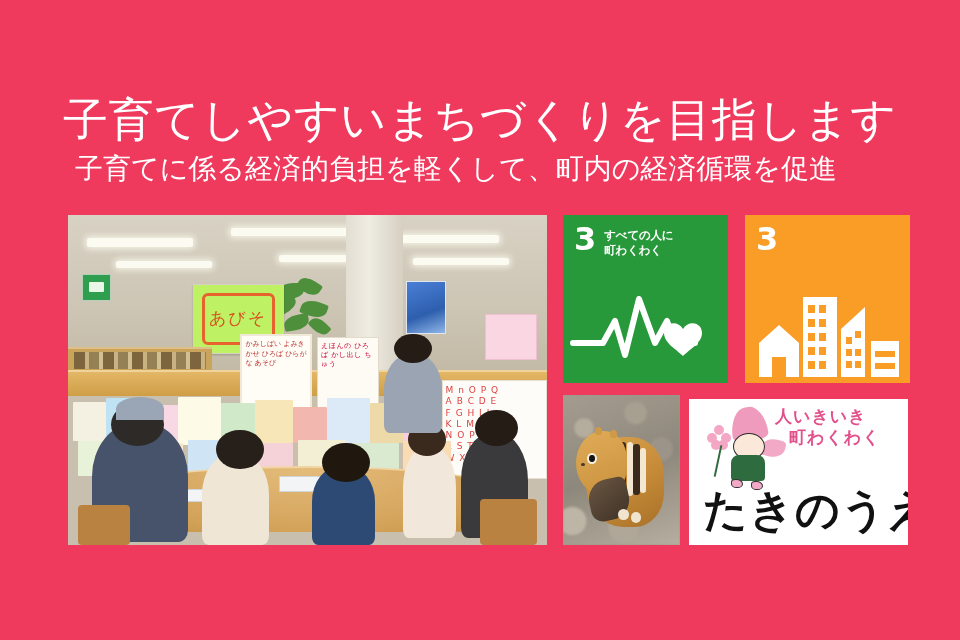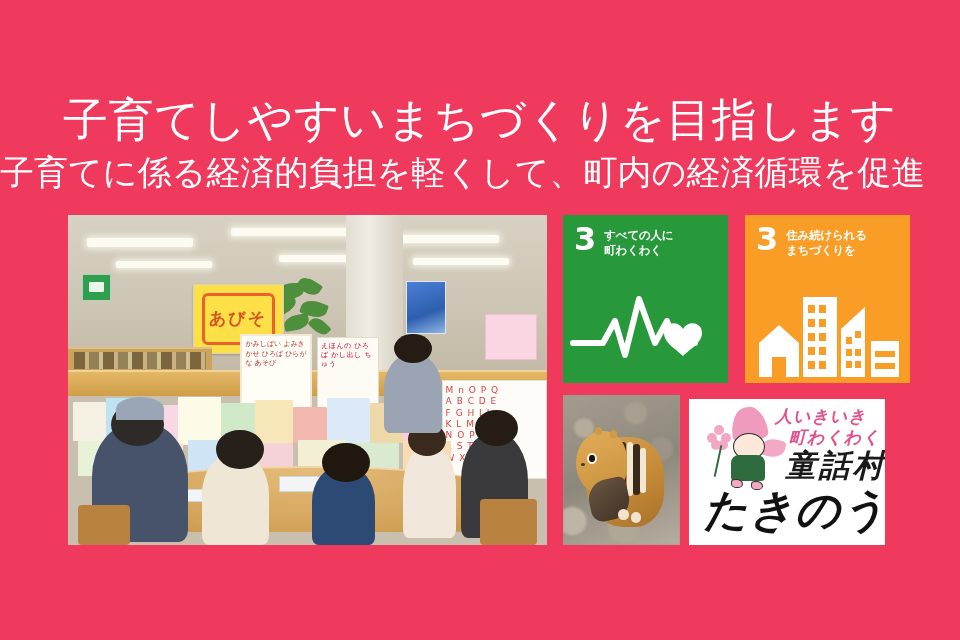--- a/index.html
+++ b/index.html
@@ -31,21 +31,21 @@
     font-weight: 400;
     white-space: nowrap;
   }
   .subhead {
     position: absolute;
     left: 0;
     top: 154px;
     width: 912px;
     text-align: center;
     color: #ffffff;
-    font-size: 34px;
+    font-size: 28px;
     line-height: 1.1;
     letter-spacing: 0px;
     font-weight: 400;
     white-space: nowrap;
   }
 
   
   .photo-main {
     position: absolute;
     left: 68px;
@@ -91,24 +91,23 @@
   }
   .plant {
     position: absolute; left: 41%; top: 19%; width: 16%; height: 22%;
   }
   .leaf {
     position: absolute; background: #4e8f3c; border-radius: 60% 10% 60% 10%;
   }
   .sign-abiso {
     position: absolute;
     left: 26%; top: 21%; width: 19%; height: 21%;
-    background: #fde047;
+    background: #bef264;
     border: 1px solid #d9d2c2;
     box-shadow: 0 1px 2px rgba(0,0,0,.2);
-    font-weight: bold;
   }
   .sign-abiso .inner {
     position: absolute; left: 9%; top: 11%; right: 9%; bottom: 11%;
     border: 3px solid #e8622e; border-radius: 6px;
     display: flex; align-items: center; justify-content: center;
     color: #d8521f; font-size: 17px; letter-spacing: 2px;
   }
   .shelf-counter {
     position: absolute; left: 0; top: 40%; width: 30%; height: 9%;
     background: #caa45a;
@@ -265,24 +264,23 @@
     font-size: 11.5px; line-height: 1.28; font-weight: 700;
     padding-top: 2px; letter-spacing: -.2px;
   }
   .sdg-title span { display: block; font-family: Liberation Serif, serif; }
   .sdg-art { position: absolute; left: 0; right: 0; bottom: 6px; height: 96px; }
 
   
   .logo-box {
     position: absolute;
     left: 689px; top: 399px;
-    width: 196px; height: 146px;
+    width: 219px; height: 146px;
     background: #ffffff;
     overflow: hidden;
-    font-style: italic;
   }
   .logo-top1, .logo-top2 {
     position: absolute;
     color: #e2508c;
     font-weight: 700;
     letter-spacing: 1px;
     font-size: 17px;
     white-space: nowrap;
   }
   .logo-top1 { left: 86px; top: 6px; }
@@ -477,24 +475,20 @@
     </div>
     <svg class="sdg-art" viewBox="0 0 165 96">
       <polyline points="10,62 40,62 52,40 62,74 76,18 92,62 104,40 112,62 132,62" fill="none" stroke="#ffffff" stroke-width="6" stroke-linejoin="round" stroke-linecap="round"></polyline>
       <path d="M120 48c-5-9-19-7-19 4 0 10 12 16 19 23 7-7 19-13 19-23 0-11-14-13-19-4z" fill="#ffffff"></path>
     </svg>
   </div>
 
   <div class="sdg sdg-11" style="background: rgb(249, 157, 38);">
     <div class="sdg-head">
       <div class="sdg-num">3</div>
-      <div class="sdg-title">
-        <span>住み続けられる</span>
-        <span>まちづくりを</span>
-      </div>
     </div>
     <svg class="sdg-art" viewBox="0 0 165 96">
 
       <path d="M14 96V62l20-18 20 18v34z" fill="#ffffff"></path>
       <rect x="27" y="76" width="14" height="20" fill="#f99d26"></rect>
 
       <rect x="58" y="16" width="34" height="80" fill="#ffffff"></rect>
       <g fill="#f99d26">
         <rect x="63" y="24" width="7" height="8"></rect>
           <rect x="74" y="24" width="7" height="8"></rect>
@@ -539,17 +533,16 @@
       <div class="mascot-wing"></div>
       <div class="mascot-hat"></div>
       <div class="mascot-face"></div>
       <div class="mascot-body"></div>
       <div class="mascot-leg" style="left:26px;top:72px;"></div>
       <div class="mascot-leg" style="left:46px;top:74px;"></div>
     </div>
 
     <div class="logo-top1" style="color: rgb(226, 80, 140);">人いきいき</div>
     <div class="logo-top2" style="color: rgb(226, 80, 140);">町わくわく</div>
-    <div class="logo-doukashi">童話村</div>
     <div class="logo-takinoue">たきのうえ</div>
   </div>
 
 </div>
 
 </body></html>

